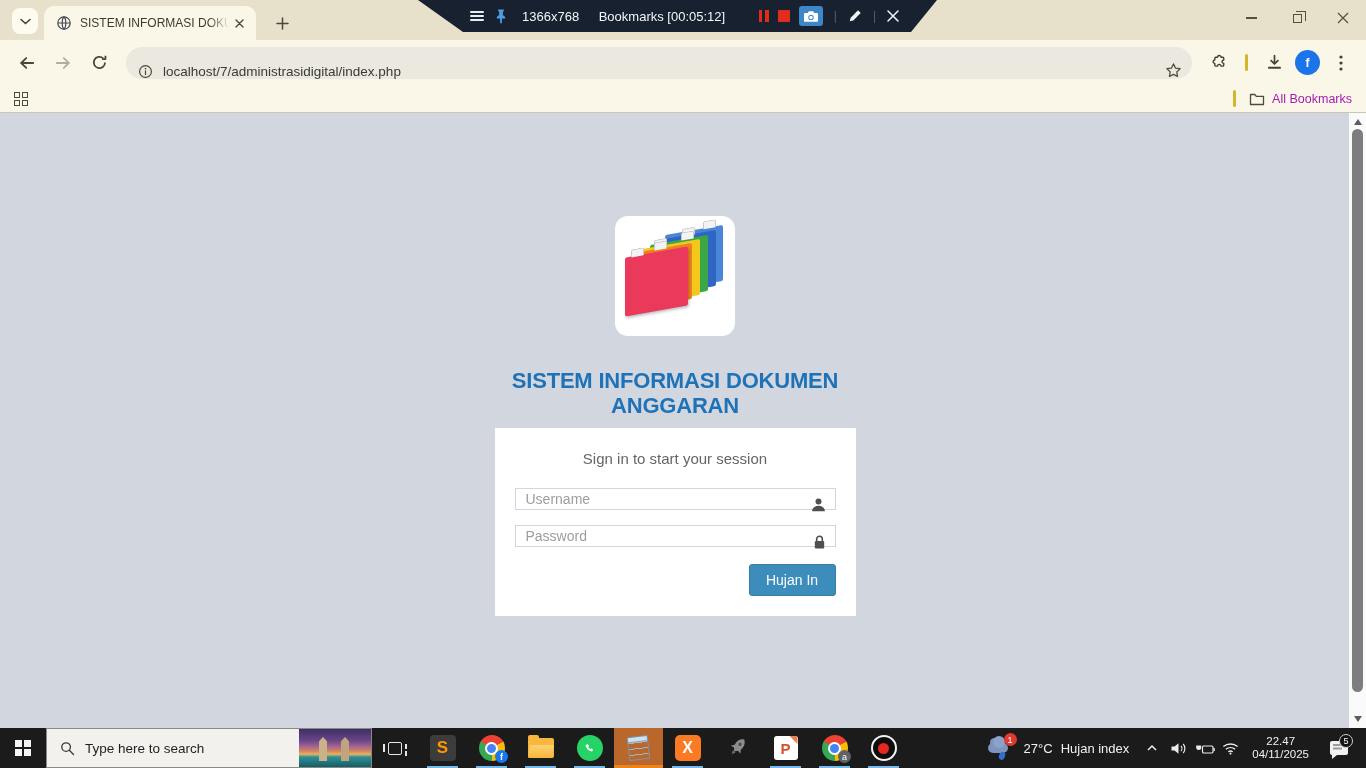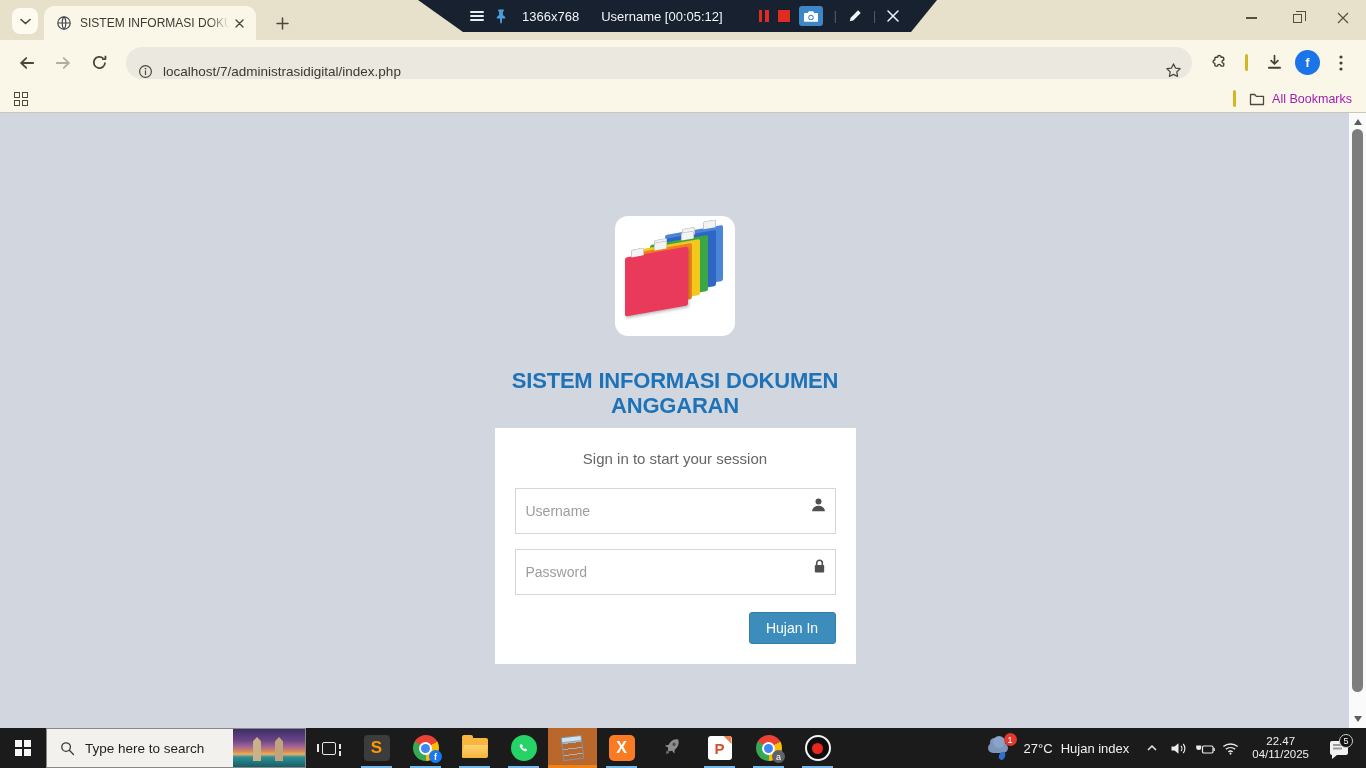--- a/index.html
+++ b/index.html
@@ -66,21 +66,21 @@
   .f6 { left:40px; top:0;  background:#4a86d8; }
   .f5 { left:33px; top:5px;  background:#2f66c4; }
   .f4 { left:25px; top:10px; background:#3aa644; }
   .f3 { left:17px; top:14px; background:#f4c71c; }
   .f2 { left:9px;  top:18px; background:#f07f23; }
   .f1 { left:0;    top:22px; width:63px; height:59px; background:#e93a5c; box-shadow:1px 2px 3px rgba(0,0,0,.25); }
   .page-title { margin-top:32px; text-align:center; color:#1d72b8; font-size:22px; font-weight:bold; line-height:25px; letter-spacing:-0.2px; }
   .login-card { margin-top:10px; width:361px; background:#fff; padding:20px; }
   .login-msg { text-align:center; color:#666; font-size:15px; margin:2px 0 21px; }
   .field { position:relative; margin-bottom:15px; }
-  .field input { width:100%; height:46px; border:1px solid #d2d6de; background:#fff; padding:6px 32px 6px 10px;
+  .field input { width:100%; height:22px; border:1px solid #d2d6de; background:#fff; padding:6px 32px 6px 10px;
     font-size:14px; color:#6d28d9; font-family:"Liberation Sans", sans-serif; border-radius:0; outline:none; }
   .field input::placeholder { color:#9d9d9d; }
   .field .ficon { position:absolute; right:9px; top:9px; }
   .actions { display:flex; justify-content:flex-end; margin-top:17px; }
   .signin { width:87px; height:32px; background:#3c8dbc; border:1px solid #367fa9; color:#fff; font-size:14px;
     border-radius:3px; cursor:pointer; font-family:"Liberation Sans", sans-serif; }
 
   
   .vscroll { position:absolute; right:0; top:113px; width:17px; height:615px; background:#fafafa; }
   .scroll-arrow { position:absolute; left:0; width:17px; height:14px; display:flex; align-items:center; justify-content:center; cursor:pointer; }
@@ -88,21 +88,21 @@
   .tri-down { width:0; height:0; border-left:4.5px solid transparent; border-right:4.5px solid transparent; border-top:6px solid #5c5c5c; }
   .scroll-thumb { position:absolute; left:3px; top:16px; width:11px; height:563px; background:#7d7d7d; border-radius:5.5px; cursor:pointer; }
 
   
   .taskbar { position:absolute; left:0; top:728px; width:1366px; height:40px; background:#1b1b1b;
     display:flex; align-items:stretch; color:#f0f0f0; }
   .tb-btn { display:flex; align-items:center; justify-content:center; cursor:pointer; position:relative; }
   .startbtn { width:46px; }
   .winlogo { display:grid; grid-template-columns:7px 7px; grid-template-rows:7px 7px; gap:1.5px; }
   .winlogo i { background:#f5f5f5; }
-  .tsearch { width:260px; background:#f3f1ee; border:1px solid #8b8881; display:flex; align-items:center; cursor:pointer; }
+  .tsearch { width:326px; background:#f3f1ee; border:1px solid #8b8881; display:flex; align-items:center; cursor:pointer; }
   .tsearch .stext { font-size:13.5px; color:#1f1f1f; margin-left:10px; flex:1; white-space:nowrap; }
   .bingimg { width:72px; height:100%; position:relative; overflow:hidden; flex:0 0 auto;
     background:linear-gradient(180deg,#3b2f66 0%,#6a4488 30%,#a86a92 48%,#d98b4f 60%,#e8b269 66%,#2e8f96 74%,#175d66 100%); }
   .bingimg::before { content:''; position:absolute; left:20px; top:8px; width:8px; height:24px; background:#c9b18a;
     clip-path:polygon(50% 0,100% 18%,100% 100%,0 100%,0 18%); }
   .bingimg::after { content:''; position:absolute; left:42px; top:8px; width:8px; height:24px; background:#bfa47d;
     clip-path:polygon(50% 0,100% 18%,100% 100%,0 100%,0 18%); }
   .taskview { width:46px; }
   .tv-ic { width:14px; height:13px; border:1.6px solid #e6e6e6; border-radius:2px; position:relative; }
   .tv-ic::before { content:''; position:absolute; left:-6px; top:1px; width:2px; height:8px; background:#e6e6e6; }
@@ -275,21 +275,21 @@
       <div class="hamburger">
           <i></i>
           <i></i>
           <i></i>
         </div>
       <svg width="12" height="15" viewBox="0 0 12 16" fill="#4a9de0">
           <path d="M3 0.5h6V2L8 3v3.5l2.5 2V10H7v4.2L6 16l-1-1.8V10H1.5V8.5L4 6.5V3L3 2z"></path>
         </svg>
       <span class="res">1366x768</span>
     </div>
-    <span class="status">Username [00:05:12]</span>
+    <span class="status">Bookmarks [00:05:12]</span>
     <div class="grp" style="gap:9px;">
       <span class="pause-ic">
           <i></i>
           <i></i>
         </span>
       <span class="stop-ic"></span>
       <span class="cam-btn">
         <svg width="14" height="11" viewBox="0 0 16 12" fill="#fff">
             <path d="M5.5 0h5l1.1 2H15a1 1 0 0 1 1 1v8a1 1 0 0 1-1 1H1a1 1 0 0 1-1-1V3a1 1 0 0 1 1-1h3.4z"></path>
             <circle cx="8" cy="7" r="3.1" fill="#3d87c9"></circle>

